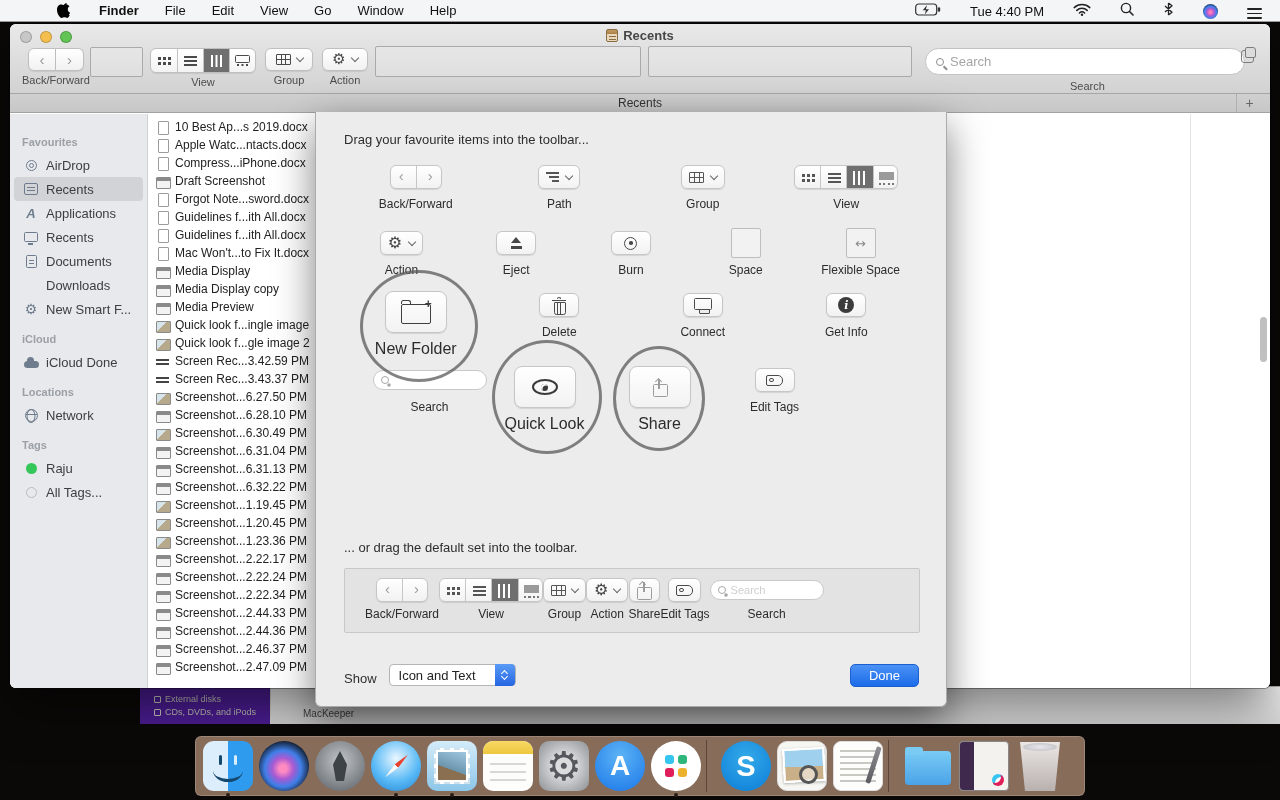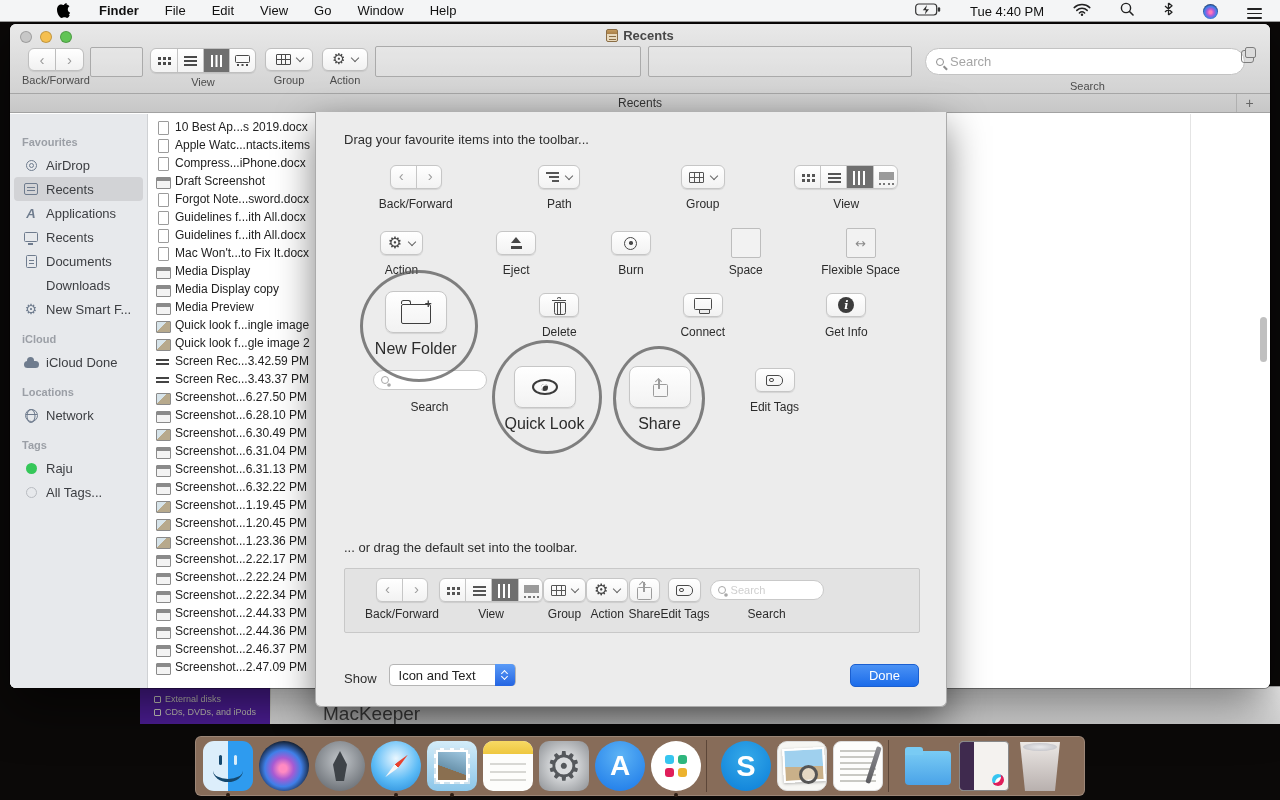--- a/index.html
+++ b/index.html
@@ -22,21 +22,21 @@
   
   .desk-bottom { position:absolute; left:0; top:724px; width:1280px; height:76px;
     background:linear-gradient(#4031266, #241a12), #1c130d; }
 
   
   .bg-sliver { position:absolute; left:140px; top:686px; width:1140px; height:38px; display:flex; z-index:1; }
   .bg-left { width:131px; background:#4c1d95; border-right:1px solid #d9d9d2; padding:8px 0 0 14px; }
   .bg-check { display:flex; align-items:center; gap:4px; font-size:9px; color:#c4c4ba; margin-bottom:3px; }
   .bg-check i { width:7px; height:7px; border:1px solid #cdcdc3; border-radius:1px; flex:0 0 auto; }
   .bg-bar { flex:1; background:linear-gradient(#fdfdfd,#d6d6d6); border-top:1px solid #b9b9b9; padding:16px 0 0 32px; }
-  .bg-title { font-size:19px; color:#4a4a4a;margin-left:20px; }
+  .bg-title { font-size:10px; color:#4a4a4a; }
 
   
   .window { position:absolute; left:10px; top:24px; width:1260px; height:664px; border-radius:6px;
     background:#fff; box-shadow:0 18px 50px rgba(0,0,0,.55), 0 0 0 1px rgba(0,0,0,.35); z-index:5; }
   .chrome { position:absolute; left:0; top:0; width:100%; height:70px;
     background:linear-gradient(#e9e9e9,#d2d2d2); border-bottom:1px solid #a6a6a6; border-radius:6px 6px 0 0; }
   .lights { position:absolute; left:10px; top:7px; display:flex; gap:8px; }
   .light { width:12px; height:12px; border-radius:50%; border:0.5px solid rgba(0,0,0,.2); }
   .light.close { background:#c7c7c7; }
   .light.min { background:#f5bf4f; }
@@ -561,21 +561,21 @@
 
     <div class="flist">
 
         <div class="frow">
           <span class="fi" data-icon="doc"></span>
           <span>10 Best Ap...s 2019.docx</span>
         </div>
 
         <div class="frow">
           <span class="fi" data-icon="doc"></span>
-          <span>Apple Watc...ntacts.items</span>
+          <span>Apple Watc...ntacts.docx</span>
         </div>
 
         <div class="frow">
           <span class="fi" data-icon="doc"></span>
           <span>Compress...iPhone.docx</span>
         </div>
 
         <div class="frow">
           <span class="fi" data-icon="window"></span>
           <span>Draft Screenshot</span>

